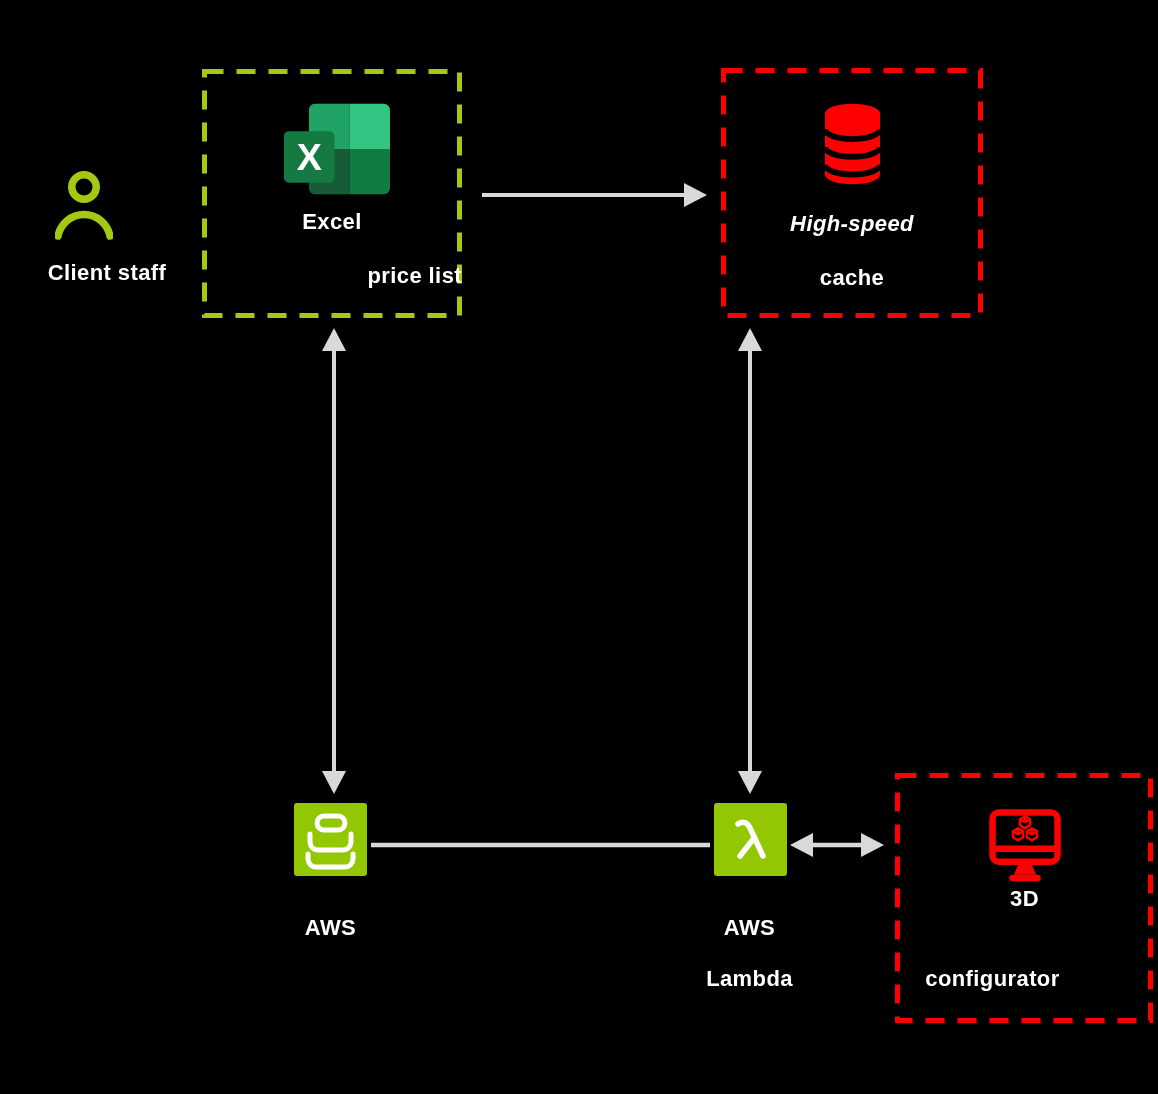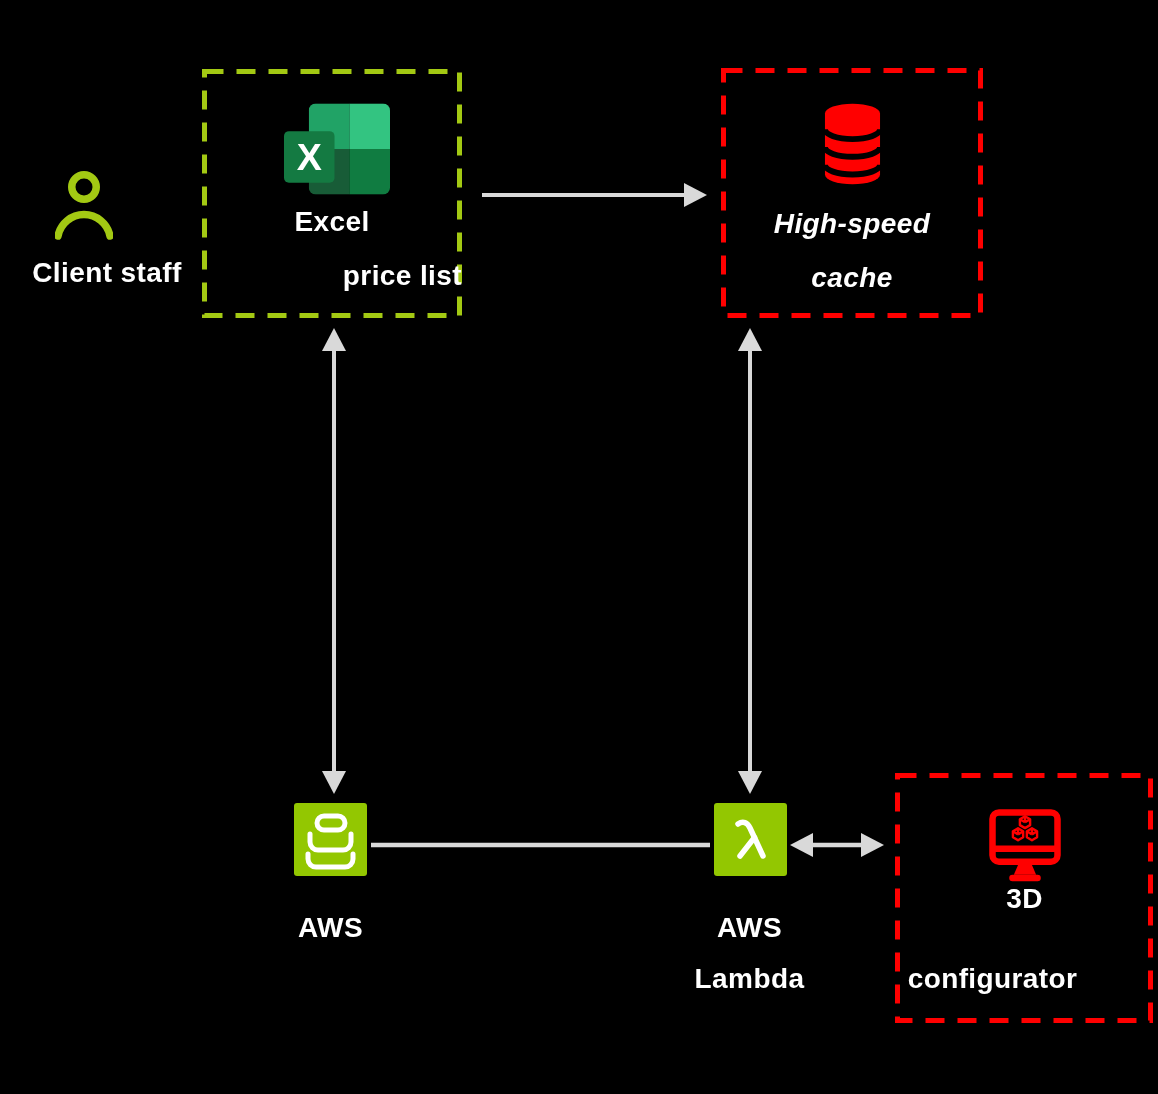--- a/index.html
+++ b/index.html
@@ -5,21 +5,21 @@
   html,body { margin:0; padding:0; background:#000; }
   .canvas {
     position:relative; width:1158px; height:1094px;
     background:var(--background,#000);
     font-family:"Liberation Sans", sans-serif;
     overflow:hidden;
   }
   .abs { position:absolute; }
   .label {
     position:absolute; color:var(--text-white,#fff);
-    font-weight:700; font-size:28px; line-height:32px;
+    font-weight:700; font-size:22px; line-height:32px;
     text-align:center; letter-spacing:.4px; white-space:nowrap;
   }
   .dashedbox { position:absolute; }
   .dashedbox svg { display:block; width:100%; height:100%; }
   rect.dash { fill:none; stroke-width:5; stroke-dasharray:19 13; }
   .box-lime rect.dash { stroke:var(--lime,#A3C913); }
   .box-red rect.dash { stroke:var(--red,#FF0000); }
   .aws-square {
     position:absolute; width:73px; height:73px; border-radius:3px;
     background:var(--aws-green,#93C701);
@@ -104,21 +104,21 @@
       </svg>
   </div>
   <svg class="abs" style="left:823px; top:102px;" width="59" height="86" viewBox="0 0 60 86">
     <path class="red-fill" d="M2 11 v62 a28 10 0 0 0 56 0 V11 Z"></path>
     <ellipse class="red-fill" cx="30" cy="11" rx="28" ry="10"></ellipse>
     <path class="black-stroke" d="M2 27 a28 10 0 0 0 56 0"></path>
     <path class="black-stroke" d="M2 45 a28 10 0 0 0 56 0"></path>
     <path class="black-stroke" d="M2 63 a28 10 0 0 0 56 0"></path>
   </svg>
   <div class="label" style="left:721px; top:208px; width:262px;font-style:italic;">High-speed</div>
-  <div class="label" style="left:721px; top:262px; width:262px;font-style:italic;">cache</div>
+  <div class="label" style="left:721px; top:262px; width:262px;">cache</div>
 
   <div class="aws-square" style="left:294px; top:803px;">
     <svg width="73" height="73" viewBox="0 0 73 73">
       <rect class="white-stroke" x="23" y="13" width="28" height="14" rx="7"></rect>
       <path class="white-stroke" d="M16 31 v8 a8 8 0 0 0 8 8 h25 a8 8 0 0 0 8 -8 v-8"></path>
       <path class="white-stroke" d="M14 51 v5 a8 8 0 0 0 8 8 h29 a8 8 0 0 0 8 -8 v-5"></path>
     </svg>
   </div>
   <div class="label" style="left:244px; top:912px; width:173px;">AWS</div>
 

